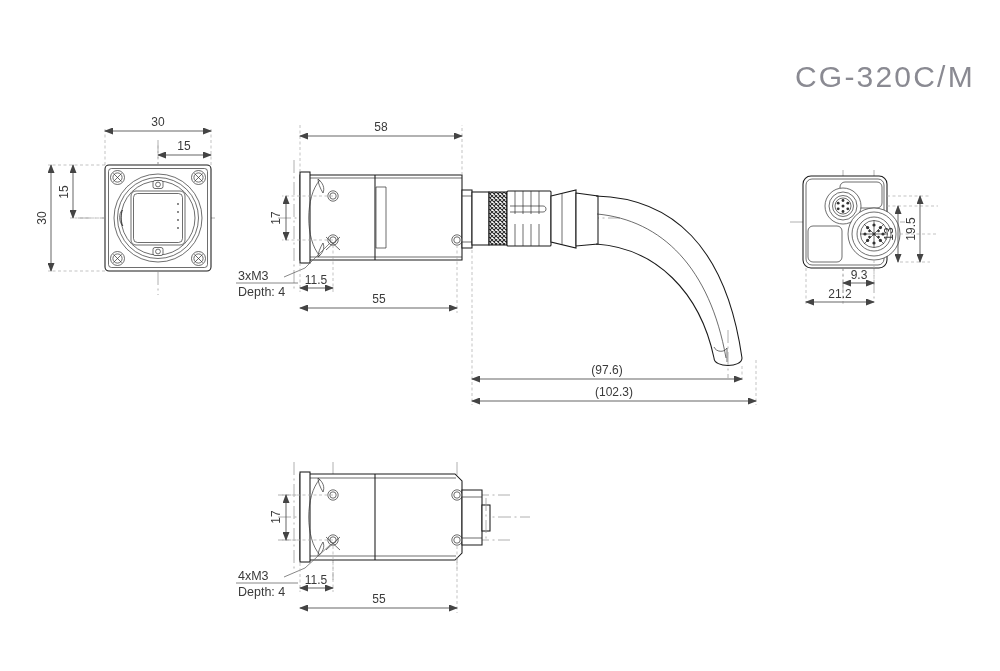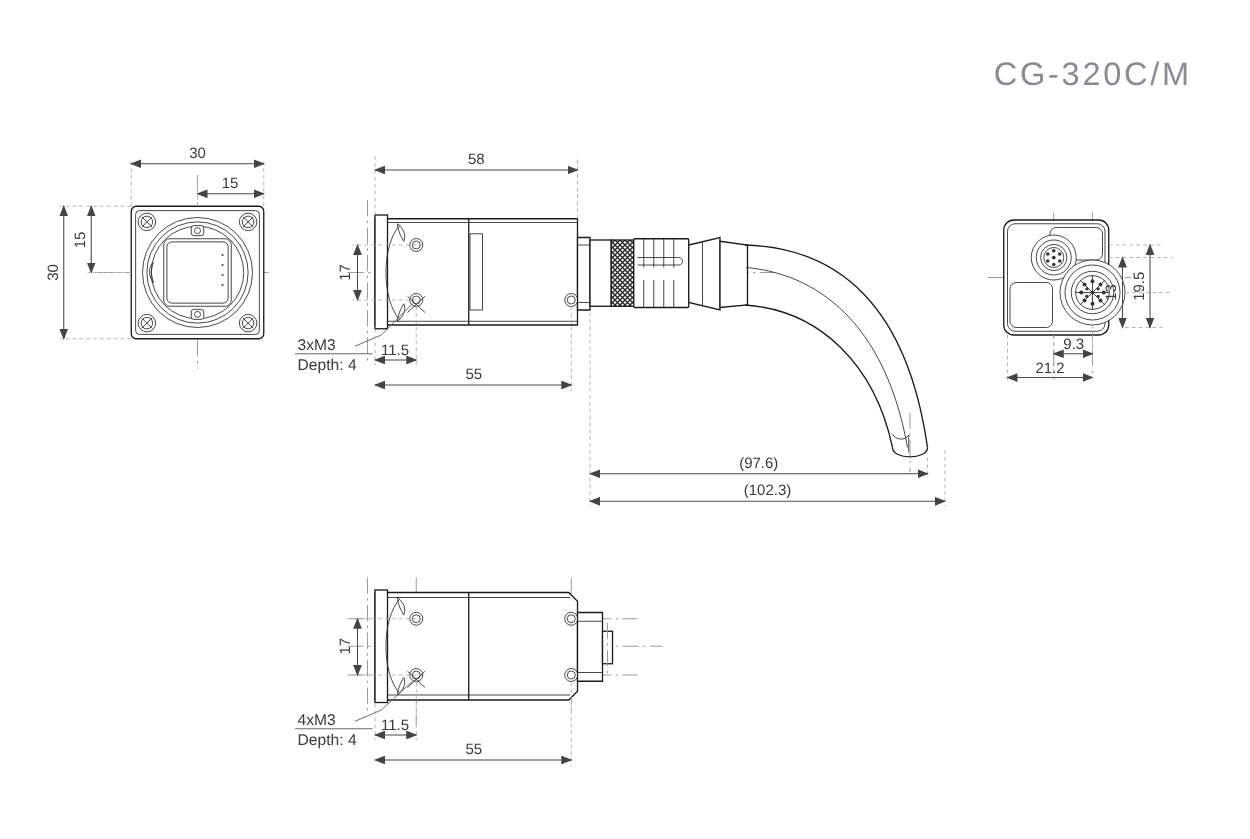--- a/index.html
+++ b/index.html
@@ -19,23 +19,23 @@
   #drawing-root {
     position: absolute;
     left: 0;
     top: 0;
     width: 1000px;
     height: 671px;
   }
   .title-label {
     position: absolute;
     left: 795px;
-    top: 44px;
+    top: 60px;
     font-family: "Liberation Sans", sans-serif;
-    font-size: 26px;
+    font-size: 30px;
     letter-spacing: 2.2px;
     color: #8a8a92;
     white-space: nowrap;
     user-select: none;
   }
   svg { display: block; }
   text {
     font-family: "Liberation Sans", sans-serif;
     fill: #3a3a3a;
   }

